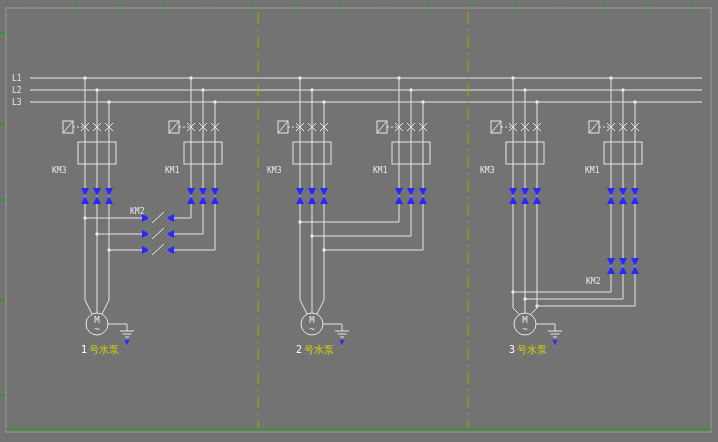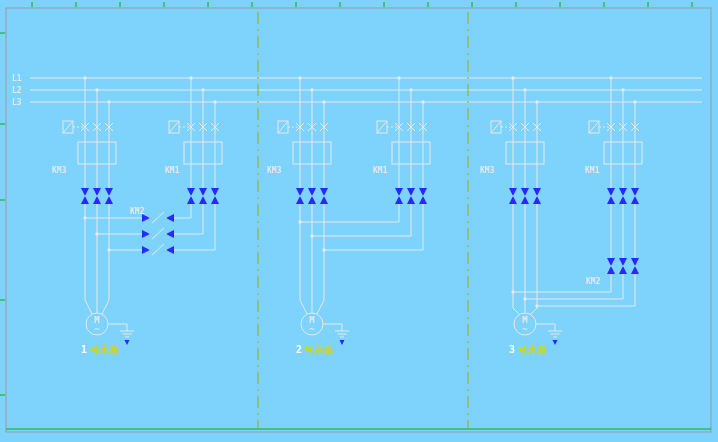--- a/index.html
+++ b/index.html
@@ -1,17 +1,17 @@
 <!DOCTYPE html>
 <html><head>
 <meta charset="utf-8">
 <style>
   html,body{margin:0;padding:0;background:#000;}
-  .stage{position:relative;width:718px;height:442px;background:#7dd3fc;overflow:hidden;
-         font-family:"DejaVu Sans Mono","Liberation Mono",monospace;font-weight:bold;}
+  .stage{position:relative;width:718px;height:442px;background:#737373;overflow:hidden;
+         font-family:"DejaVu Sans Mono","Liberation Mono",monospace;}
   svg{position:absolute;left:0;top:0;}
   .w{stroke:#e8e8e8;stroke-width:1;fill:none;}
   .frame{stroke:#9a9a9a;stroke-width:1;fill:none;}
   .tick{stroke:#00b400;stroke-width:1;fill:none;}
   .greenline{stroke:#00b400;stroke-width:1;fill:none;}
   .dash{stroke:#a8a800;stroke-width:1;fill:none;stroke-dasharray:12 5 2 5;}
   .dot{fill:#e8e8e8;stroke:none;}
   .t{fill:#2929ff;stroke:none;}
   .lbl{fill:#e8e8e8;font-size:8px;}
   .lblY{fill:#d8d800;font-size:10px;}

